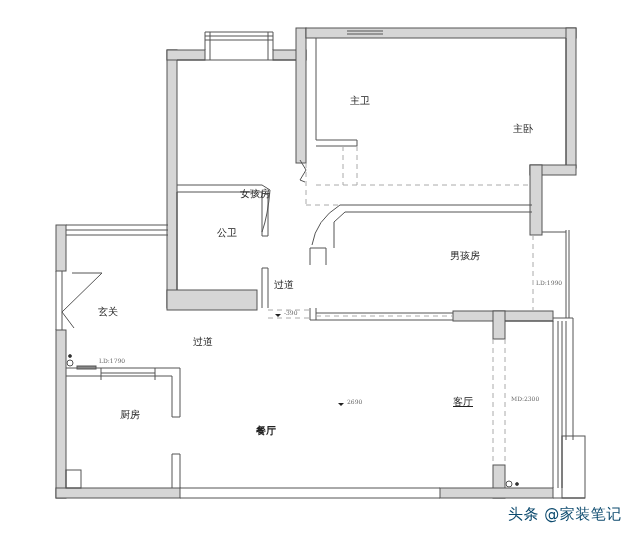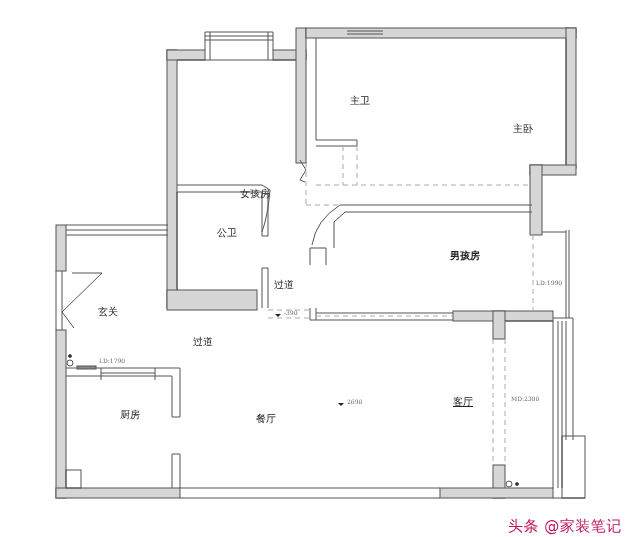--- a/index.html
+++ b/index.html
@@ -1,20 +1,20 @@
 <!DOCTYPE html>
 <html><head>
 <meta charset="utf-8">
 <style>
   html,body{margin:0;padding:0;background:#fff;}
   body{width:640px;height:537px;position:relative;overflow:hidden;font-family:"DejaVu Sans",sans-serif;}
   #plan{position:absolute;left:0;top:0;}
   .lbl{position:absolute;font-size:10px;color:#222;white-space:nowrap;line-height:1;}
   .dim{position:absolute;font-size:6px;color:#666;white-space:nowrap;font-family:"DejaVu Serif",serif;line-height:1;}
-  .wm{position:absolute;left:508px;top:505px;font-size:15px;color:#be185d;letter-spacing:0.5px;margin-top:12px;}
+  .wm{position:absolute;left:508px;top:505px;font-size:15px;color:#0c4a6e;letter-spacing:0.5px;}
 </style>
 </head>
 <body>
 
 <svg id="plan" width="640" height="537" viewBox="0 0 640 537">
   <g fill="#d6d6d6" stroke="#555" stroke-width="1">
 
     <rect x="167" y="50" width="10" height="258"></rect>
     <rect x="167" y="50" width="38" height="10"></rect>
     <rect x="273" y="50" width="33" height="10"></rect>
@@ -142,25 +142,25 @@
 
   <polygon points="275,314 281,314 278,317" fill="#222"></polygon>
   <polygon points="338,403 344,403 341,406" fill="#222"></polygon>
 </svg>
 
 <span class="lbl" style="left:350px;top:96px;">主卫</span>
 <span class="lbl" style="left:513px;top:124px;">主卧</span>
 <span class="lbl" style="left:240px;top:153px;margin-top:36px;">女孩房</span>
 <span class="lbl" style="left:217px;top:228px;">公卫</span>
 <span class="lbl" style="left:274px;top:280px;">过道</span>
-<span class="lbl" style="left:450px;top:251px;font-weight:bold;">男孩房</span>
+<span class="lbl" style="left:450px;top:251px;">男孩房</span>
 <span class="lbl" style="left:98px;top:307px;">玄关</span>
 <span class="lbl" style="left:193px;top:337px;">过道</span>
 <span class="lbl" style="left:120px;top:410px;font-family:Liberation Serif, serif;">厨房</span>
-<span class="lbl" style="left:256px;top:414px;">餐厅</span>
+<span class="lbl" style="left:256px;top:426px;font-weight:bold;">餐厅</span>
 <span class="lbl" style="left:453px;top:397px;text-decoration:underline;">客厅</span>
 
 <span class="dim" style="left:284px;top:310px;">-390</span>
 <span class="dim" style="left:347px;top:399px;">2690</span>
 <span class="dim" style="left:536px;top:280px;">LD:1990</span>
 <span class="dim" style="left:99px;top:358px;">LD:1790</span>
 <span class="dim" style="left:511px;top:396px;">MD:2300</span>
 
 <span class="wm">头条 @家装笔记</span>
 

